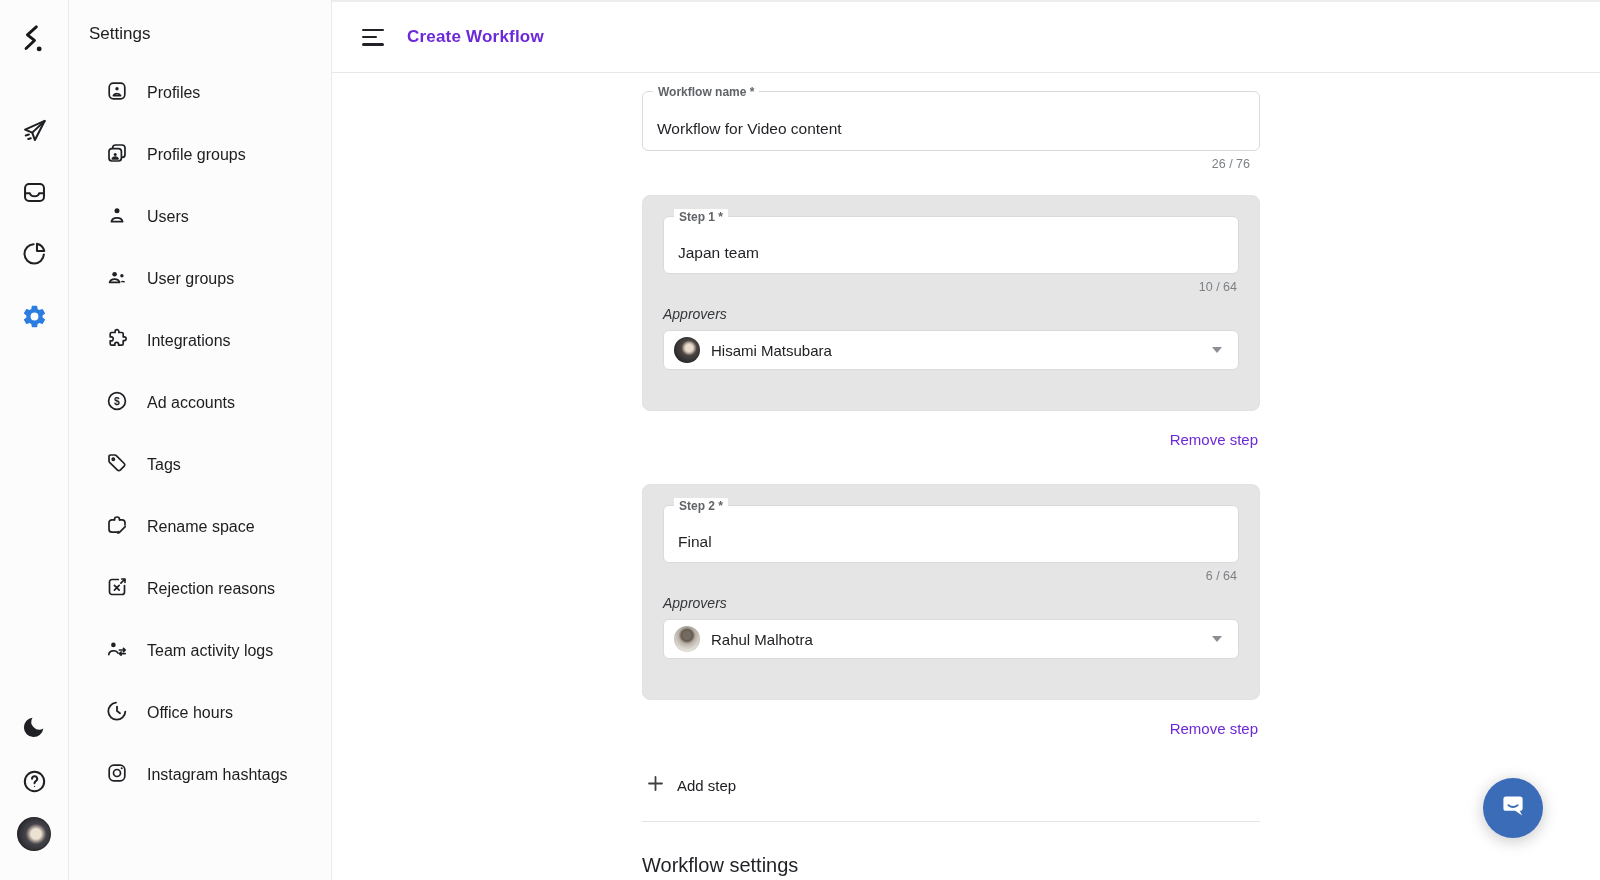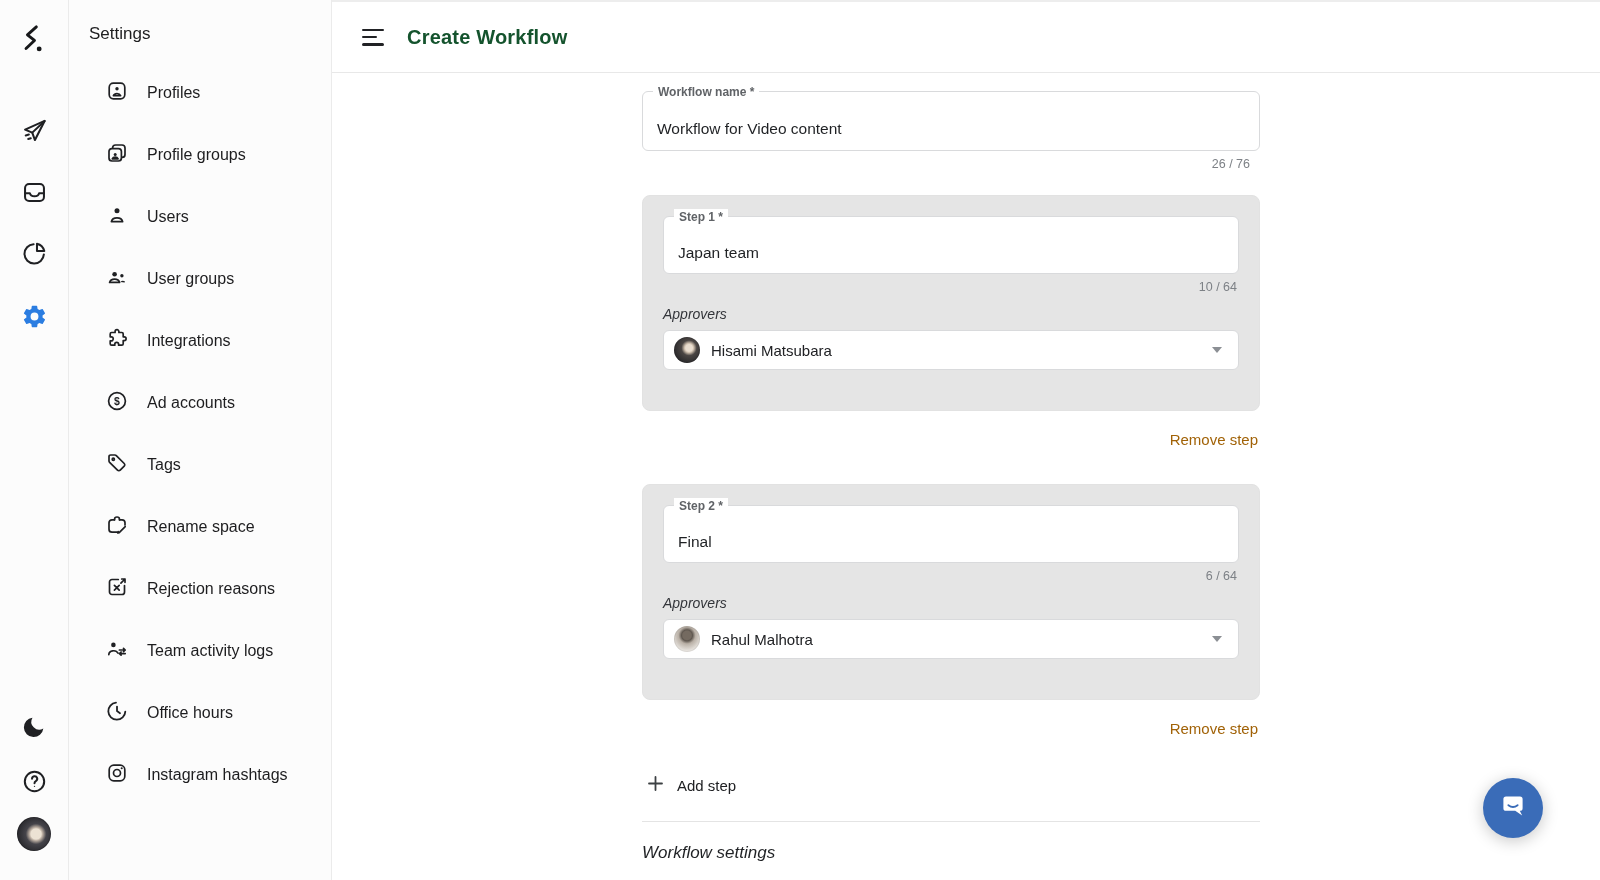--- a/index.html
+++ b/index.html
@@ -27,21 +27,21 @@
 
   
   .main{flex:1;min-width:0;display:flex;flex-direction:column;background:#fff;border-top:2px solid #ededed;}
   .hdr{height:70px;flex:none;border-bottom:1px solid #e8e8e8;display:flex;align-items:center;
        padding-left:30px;gap:23px;background:#fff;}
   .burger{width:22px;height:17px;display:flex;flex-direction:column;justify-content:space-between;cursor:pointer;}
   .burger i{display:block;height:2.7px;border-radius:2px;background:#212225;}
   .burger i:nth-child(1){width:22px;}
   .burger i:nth-child(2){width:15px;}
   .burger i:nth-child(3){width:22px;}
-  .hdr-title{font-size:20px;font-weight:700;color:#14532d;letter-spacing:.2px;}
+  .hdr-title{font-size:17px;font-weight:700;color:#6d28d9;letter-spacing:.2px;}
 
   .content{flex:1;overflow:hidden;}
   .form-col{width:618px;margin-left:310px;padding-top:18px;}
 
   
   .mfield{position:relative;border:1px solid #d9dadc;border-radius:6px;background:#fff;}
   .h58{height:58px;}
   .h56{height:56px;}
   .flabel{position:absolute;top:-8px;left:10px;background:#fff;padding:0 5px;
           font-size:12px;color:#606367;line-height:16px;font-weight:bold;}
@@ -57,29 +57,29 @@
   .select{margin-top:8px;height:38px;border:1px solid #d9dadc;border-radius:6px;
        display:flex;align-items:center;padding:0 16px 0 10px;gap:11px;cursor:pointer;background:#fff;}
   .avatar{width:26px;height:26px;border-radius:50%;flex:none;box-shadow:inset 0 0 0 1px rgba(0,0,0,.08);}
   .av-dark{background:radial-gradient(circle at 58% 42%, #e9ddcf 0 16%, #cbbcab 22%, #4a4543 36%, #2c2b2d 70%, #1d1d1f 100%);}
   .av-light{background:radial-gradient(circle at 50% 36%, #746a60 0 20%, #5f574f 26%, #b9b0a6 40%, #efece8 78%, #e6e2dd 100%);}
   .sel-name{font-size:15px;color:#202124;}
   .sel-arrow{margin-left:auto;width:0;height:0;border-left:5.5px solid transparent;
        border-right:5.5px solid transparent;border-top:6.5px solid #8b8f94;}
 
   .remove-row{display:flex;justify-content:flex-end;margin-top:16px;}
-  .remove-btn{font-family:inherit;font-size:15px;color:#a16207;background:none;border:0;
+  .remove-btn{font-family:inherit;font-size:15px;color:#6d28d9;background:none;border:0;
        cursor:pointer;padding:4px 2px;}
 
   .add-row{margin-top:26px;display:flex;align-items:center;gap:14px;height:36px;cursor:pointer;
        border:0;background:none;padding:0 6px;font-family:inherit;}
   .add-label{font-size:15px;color:#202124;}
 
   .divider{height:1px;background:#e4e4e4;margin-top:18px;}
-  .wf-settings{margin-top:21px;font-size:17px;color:#1f2124;font-style:italic;}
+  .wf-settings{margin-top:32px;font-size:20px;color:#1f2124;}
 
   
   .intercom{position:absolute;left:1483px;top:778px;width:60px;height:60px;border-radius:50%;
        background:#3a6cb8;display:flex;align-items:center;justify-content:center;
        box-shadow:0 3px 16px rgba(0,0,0,.22);cursor:pointer;}
 </style>
 </head>
 <body>
 
 <div class="app">

